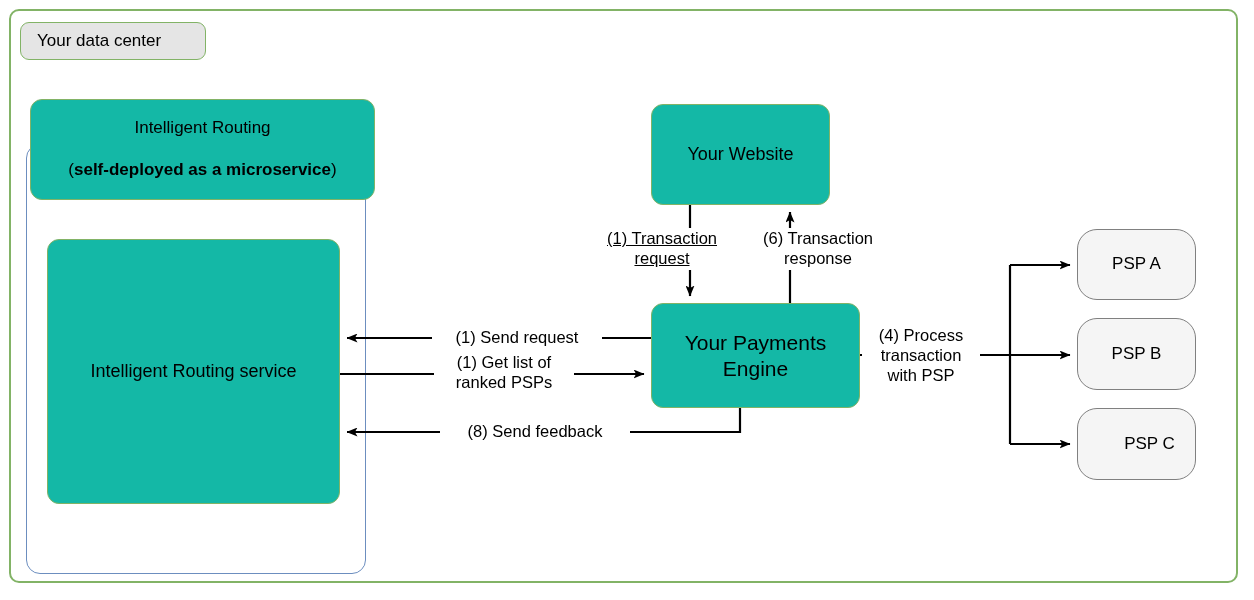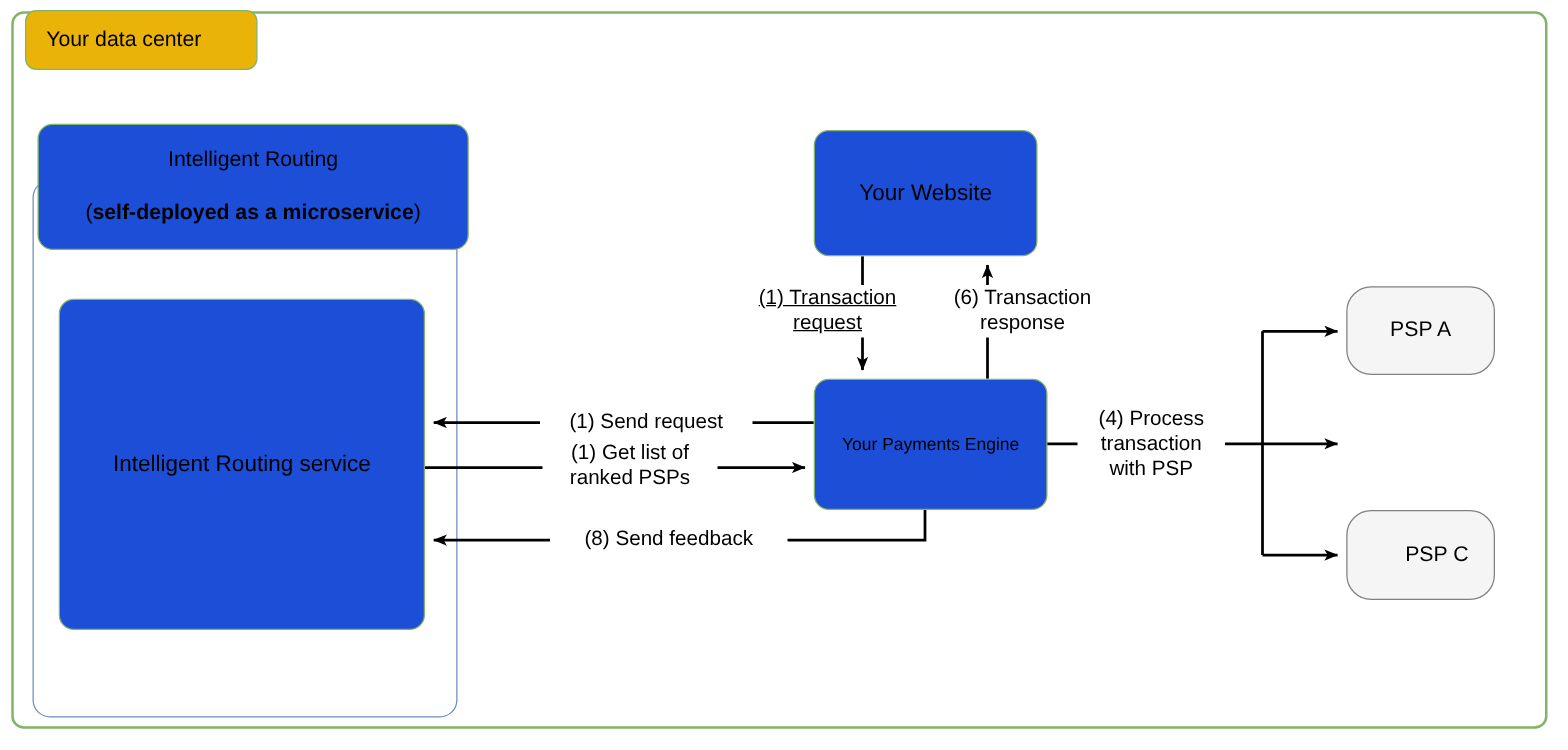--- a/index.html
+++ b/index.html
@@ -7,43 +7,43 @@
     width:1254px;height:600px;position:relative;overflow:hidden;
     font-family:"Liberation Sans","DejaVu Sans",sans-serif;
     color:#000000;
   }
   #canvas{position:absolute;left:0;top:0;width:1254px;height:600px;}
   svg.layer{position:absolute;left:0;top:0;width:1254px;height:600px;pointer-events:none;}
 
   .node{position:absolute;box-sizing:border-box;display:flex;align-items:center;justify-content:center;text-align:center;}
   .node span{display:block;line-height:1.22;}
 
-  .green{background:#1d4ed8;border:1.6px solid #82b366;border-radius:12px;}
+  .green{background:#14b8a6;border:1.6px solid #82b366;border-radius:12px;}
   .grey{background:#f5f5f5;border:1.6px solid #808080;border-radius:20px;}
 
   
   #datacenter-container{
     position:absolute;left:9px;top:9px;width:1229px;height:574px;
     border:2px solid #82b366;border-radius:10px;background:transparent;box-sizing:border-box;
   }
   #datacenter-tab{
-    position:absolute;left:20px;top:8px;width:186px;height:48px;
-    background:#eab308;border:1.6px solid #82b366;border-radius:9px;box-sizing:border-box;
+    position:absolute;left:20px;top:22px;width:186px;height:38px;
+    background:#e5e5e5;border:1.6px solid #82b366;border-radius:9px;box-sizing:border-box;
     display:flex;align-items:center;padding-left:16px;font-size:17px;
   }
   
   #routing-container{
     position:absolute;left:26px;top:144px;width:340px;height:430px;
     border:1.6px solid #6c8ebf;border-radius:14px;background:transparent;box-sizing:border-box;
   }
 
   #routing-header-box{left:30px;top:99px;width:345px;height:101px;font-size:17px;}
   #routing-service-box{left:47px;top:239px;width:293px;height:265px;font-size:18px;}
   #website-box{left:651px;top:104px;width:179px;height:101px;font-size:18px;}
-  #payments-box{left:651px;top:303px;width:187px;height:105px;font-size:14px;}
+  #payments-box{left:651px;top:303px;width:209px;height:105px;font-size:21px;}
   #psp-a-box{left:1077px;top:229px;width:119px;height:71px;font-size:17px;}
   #psp-b-box{left:1077px;top:318px;width:119px;height:72px;font-size:17px;}
   #psp-c-box{left:1077px;top:408px;width:119px;height:72px;font-size:17px;padding-left:26px;}
 
   .edge-label{position:absolute;font-size:16.5px;line-height:1.2;text-align:center;background:#ffffff;
               box-sizing:border-box;white-space:pre-line;}
 
   #label-1{left:586px;top:228px;width:152px;padding:1px 3px;text-decoration:underline;}
   #label-6{left:744px;top:228px;width:148px;padding:1px 3px;}
   #label-2{left:432px;top:327px;width:170px;padding:1px 4px;}
@@ -101,20 +101,23 @@
   </div>
 
   <div class="node green" id="payments-box">
     <span>Your Payments Engine</span>
   </div>
 
   <div class="node grey" id="psp-a-box">
     <span>PSP A</span>
   </div>
 
+  <div class="node grey" id="psp-b-box">
+    <span>PSP B</span>
+  </div>
 
   <div class="node grey" id="psp-c-box">
     <span>PSP C</span>
   </div>
 
   <div class="edge-label" id="label-1">(1) Transaction request</div>
   <div class="edge-label" id="label-6">(6) Transaction response</div>
   <div class="edge-label" id="label-2">(1) Send request</div>
   <div class="edge-label" id="label-3">(1) Get list of ranked PSPs</div>
   <div class="edge-label" id="label-5">(8) Send feedback</div>

